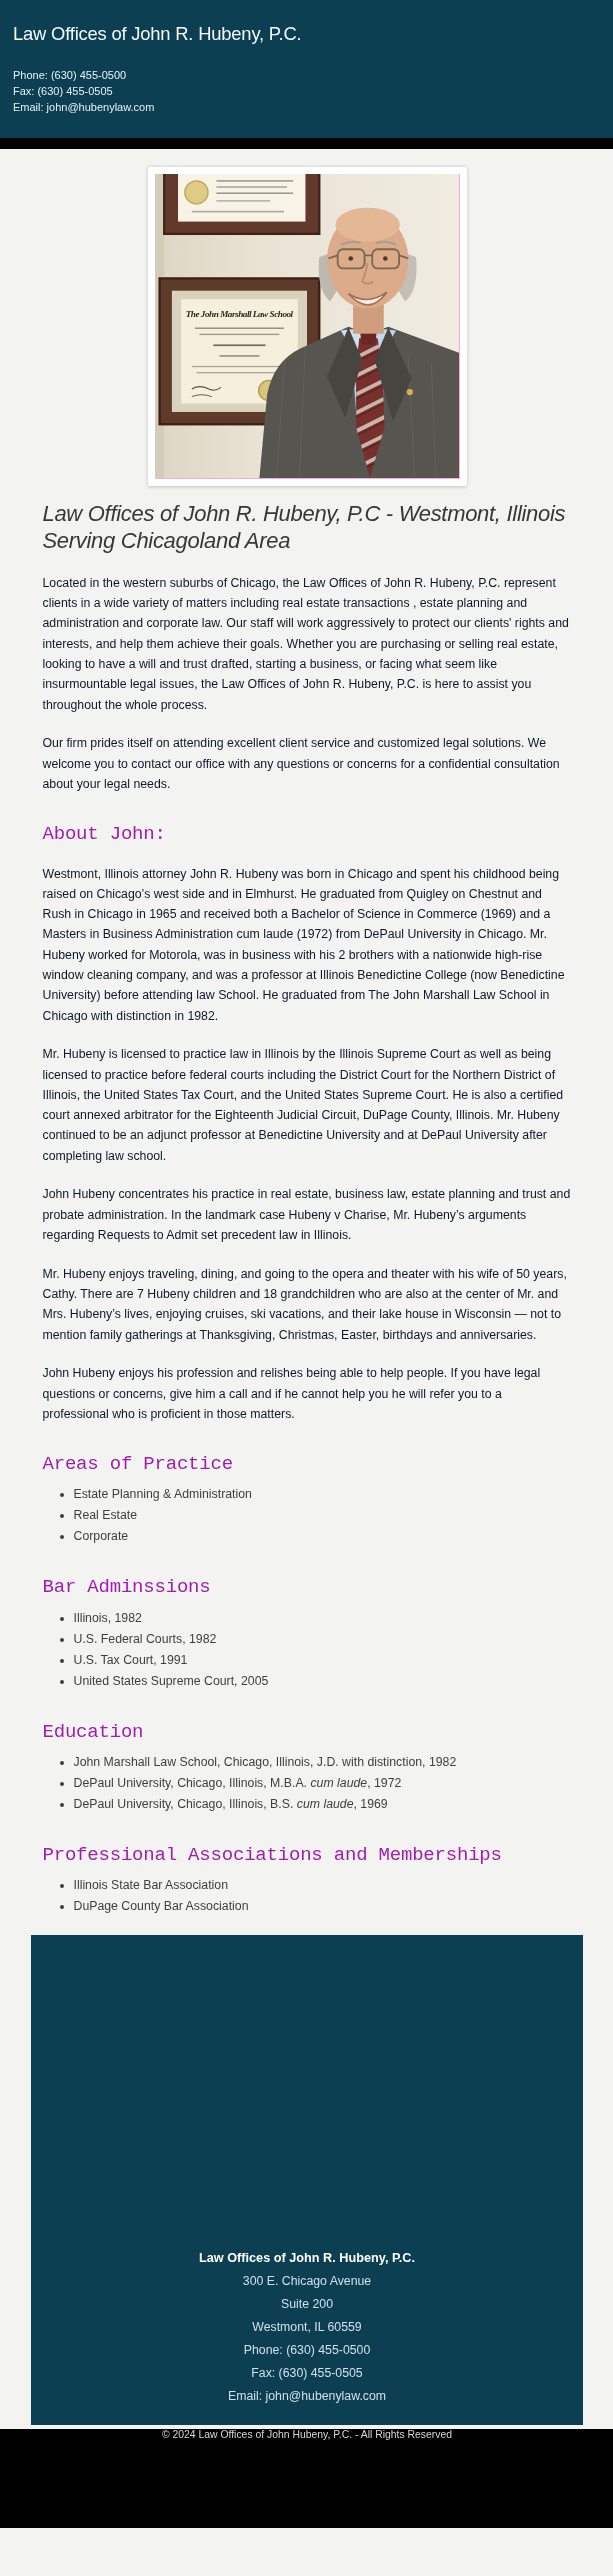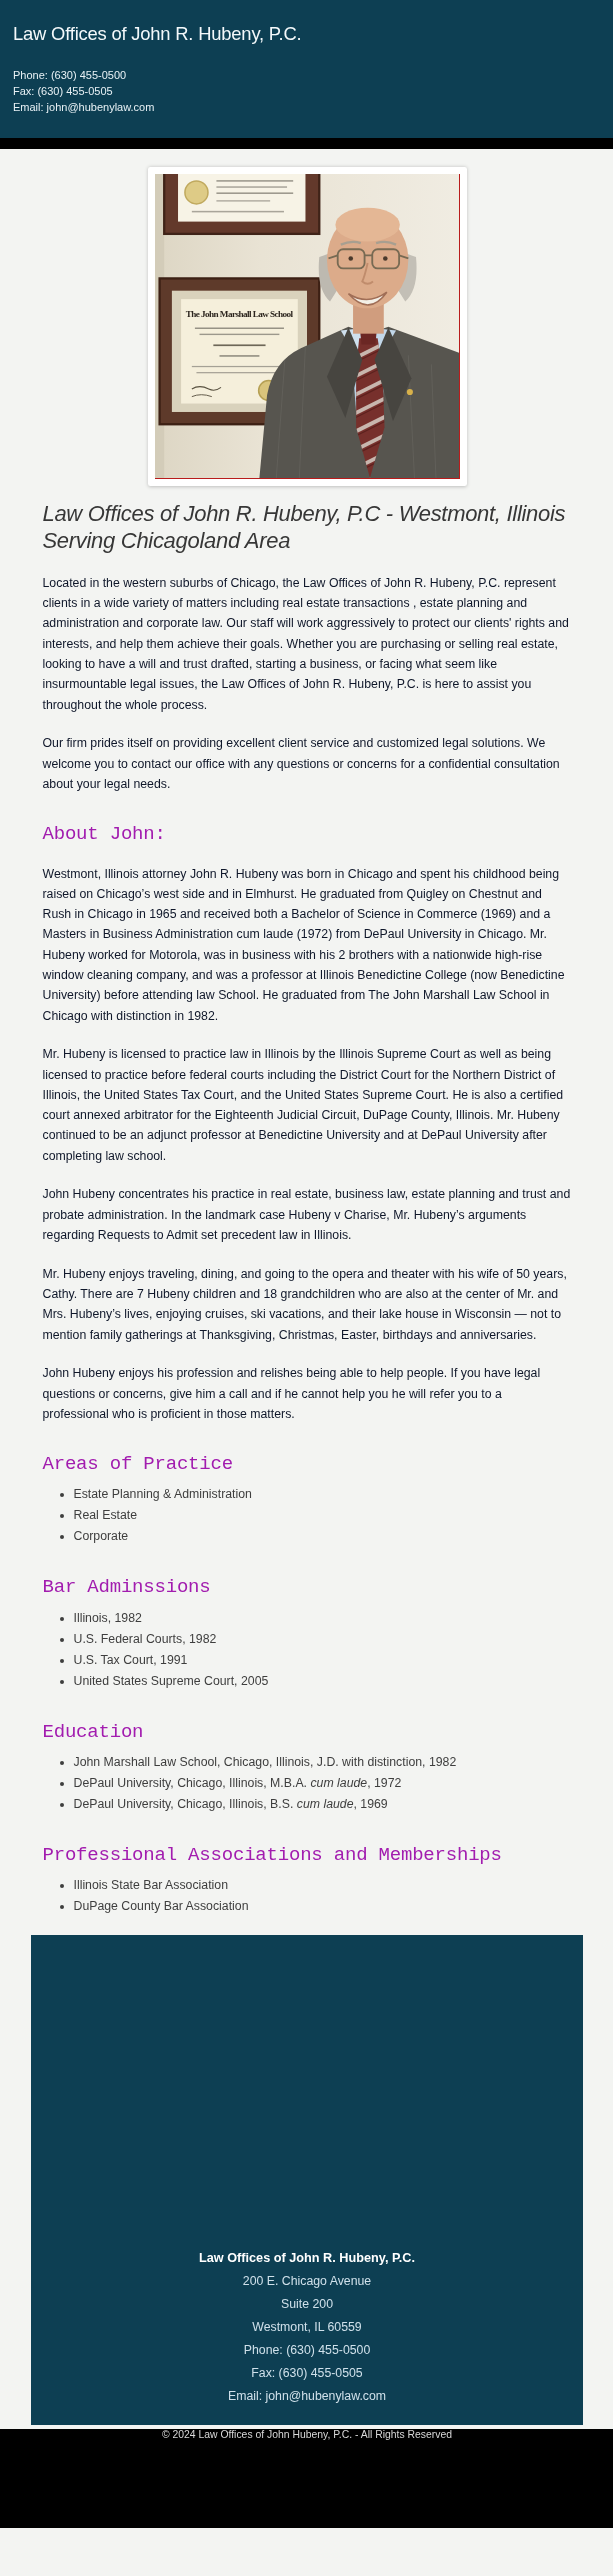--- a/index.html
+++ b/index.html
@@ -8,23 +8,23 @@
 
   
   .site-header { background:#0d3f53; padding:23px 15.3px 23px 13px; }
   .site-header h1 { color:#f4f9fb; font-size:18.4px; font-weight:400;
                     letter-spacing:-0.2px; margin-bottom:21.5px; }
   .header-contact div { color:#e8f1f5; font-size:11px; line-height:16px; }
   .black-bar { height:11.5px; background:#000; }
 
   
   .photo-wrap { padding-top:18.4px; }
-  .photo { width:319px; height:319px; margin:0 auto; background:#b91c1c;
+  .photo { width:319px; height:319px; margin:0 auto; background:#f9a8d4;
            border:7.7px solid #fff; border-radius:2.3px;
-           box-shadow:0 0.8px 3.8px rgba(0,0,0,.22); }
+           box-shadow:0 0.8px 3.8px rgba(0,0,0,.22);font-style:italic; }
   .photo svg { display:block; width:304px; height:304px; }
 
   
   .container { width:552px; margin:0 auto; padding:0 11.5px; }
   .page-title { margin-top:14px; font-size:22px; font-weight:400;
                 letter-spacing:-0.3px; line-height:27px; color:#373737;font-style:italic; }
   .container p { font-size:12.3px; line-height:20.3px; color:#0f172a;
                  margin-top:18.4px; }
   .container h3 { font-size:19px; font-weight:400; letter-spacing:-0.2px;
                   color:#a21caf; margin-top:29px; margin-bottom:1.5px;font-family:Liberation Mono, monospace; }
@@ -154,21 +154,21 @@
       </g>
     </svg>
   </figure>
 </div>
 
 <main class="container">
   <h2 class="page-title"><span>Law Offices of John R. Hubeny, P.C - Westmont, Illinois</span><br>
     <span>Serving Chicagoland Area</span></h2>
 
   <p>Located in the western suburbs of Chicago, the Law Offices of John R. Hubeny, P.C. represent clients in a wide variety of matters including real estate transactions , estate planning and administration and corporate law. Our staff will work aggressively to protect our clients' rights and interests, and help them achieve their goals. Whether you are purchasing or selling real estate, looking to have a will and trust drafted, starting a business, or facing what seem like insurmountable legal issues, the Law Offices of John R. Hubeny, P.C. is here to assist you throughout the whole process.</p>
-  <p>Our firm prides itself on providing excellent client service and customized legal solutions. We welcome you to contact our office with any questions or concerns for a confidential consultation about your legal needs.</p>
+  <p>Our firm prides itself on attending excellent client service and customized legal solutions. We welcome you to contact our office with any questions or concerns for a confidential consultation about your legal needs.</p>
 
   <h3>About John:</h3>
   <p>Westmont, Illinois attorney John R. Hubeny was born in Chicago and spent his childhood being raised on Chicago’s west side and in Elmhurst. He graduated from Quigley on Chestnut and Rush in Chicago in 1965 and received both a Bachelor of Science in Commerce (1969) and a Masters in Business Administration cum laude (1972) from DePaul University in Chicago. Mr. Hubeny worked for Motorola, was in business with his 2 brothers with a nationwide high-rise window cleaning company, and was a professor at Illinois Benedictine College (now Benedictine University) before attending law School. He graduated from The John Marshall Law School in Chicago with distinction in 1982.</p>
   <p>Mr. Hubeny is licensed to practice law in Illinois by the Illinois Supreme Court as well as being licensed to practice before federal courts including the District Court for the Northern District of Illinois, the United States Tax Court, and the United States Supreme Court. He is also a certified court annexed arbitrator for the Eighteenth Judicial Circuit, DuPage County, Illinois. Mr. Hubeny continued to be an adjunct professor at Benedictine University and at DePaul University after completing law school.</p>
   <p>John Hubeny concentrates his practice in real estate, business law, estate planning and trust and probate administration. In the landmark case Hubeny v Charise, Mr. Hubeny’s arguments regarding Requests to Admit set precedent law in Illinois.</p>
   <p>Mr. Hubeny enjoys traveling, dining, and going to the opera and theater with his wife of 50 years, Cathy. There are 7 Hubeny children and 18 grandchildren who are also at the center of Mr. and Mrs. Hubeny’s lives, enjoying cruises, ski vacations, and their lake house in Wisconsin — not to mention family gatherings at Thanksgiving, Christmas, Easter, birthdays and anniversaries.</p>
   <p>John Hubeny enjoys his profession and relishes being able to help people. If you have legal questions or concerns, give him a call and if he cannot help you he will refer you to a professional who is proficient in those matters.</p>
 
   <h3>Areas of Practice</h3>
   <ul>
@@ -195,21 +195,21 @@
 
   <h3>Professional Associations and Memberships</h3>
   <ul>
     <li>Illinois State Bar Association</li>
     <li>DuPage County Bar Association</li>
   </ul>
 </main>
 
 <section class="footer-box">
   <div class="ft-title">Law Offices of John R. Hubeny, P.C.</div>
-  <div class="ft-line">200 E. Chicago Avenue</div>
+  <div class="ft-line">300 E. Chicago Avenue</div>
   <div class="ft-line">Suite 200</div>
   <div class="ft-line">Westmont, IL 60559</div>
   <div class="ft-line">Phone: (630) 455-0500</div>
   <div class="ft-line">Fax: (630) 455-0505</div>
   <div class="ft-line">Email: john@hubenylaw.com</div>
 </section>
 
 <footer class="copyright-bar">
   <div>© 2024 Law Offices of John Hubeny, P.C. - All Rights Reserved</div>
 </footer>

